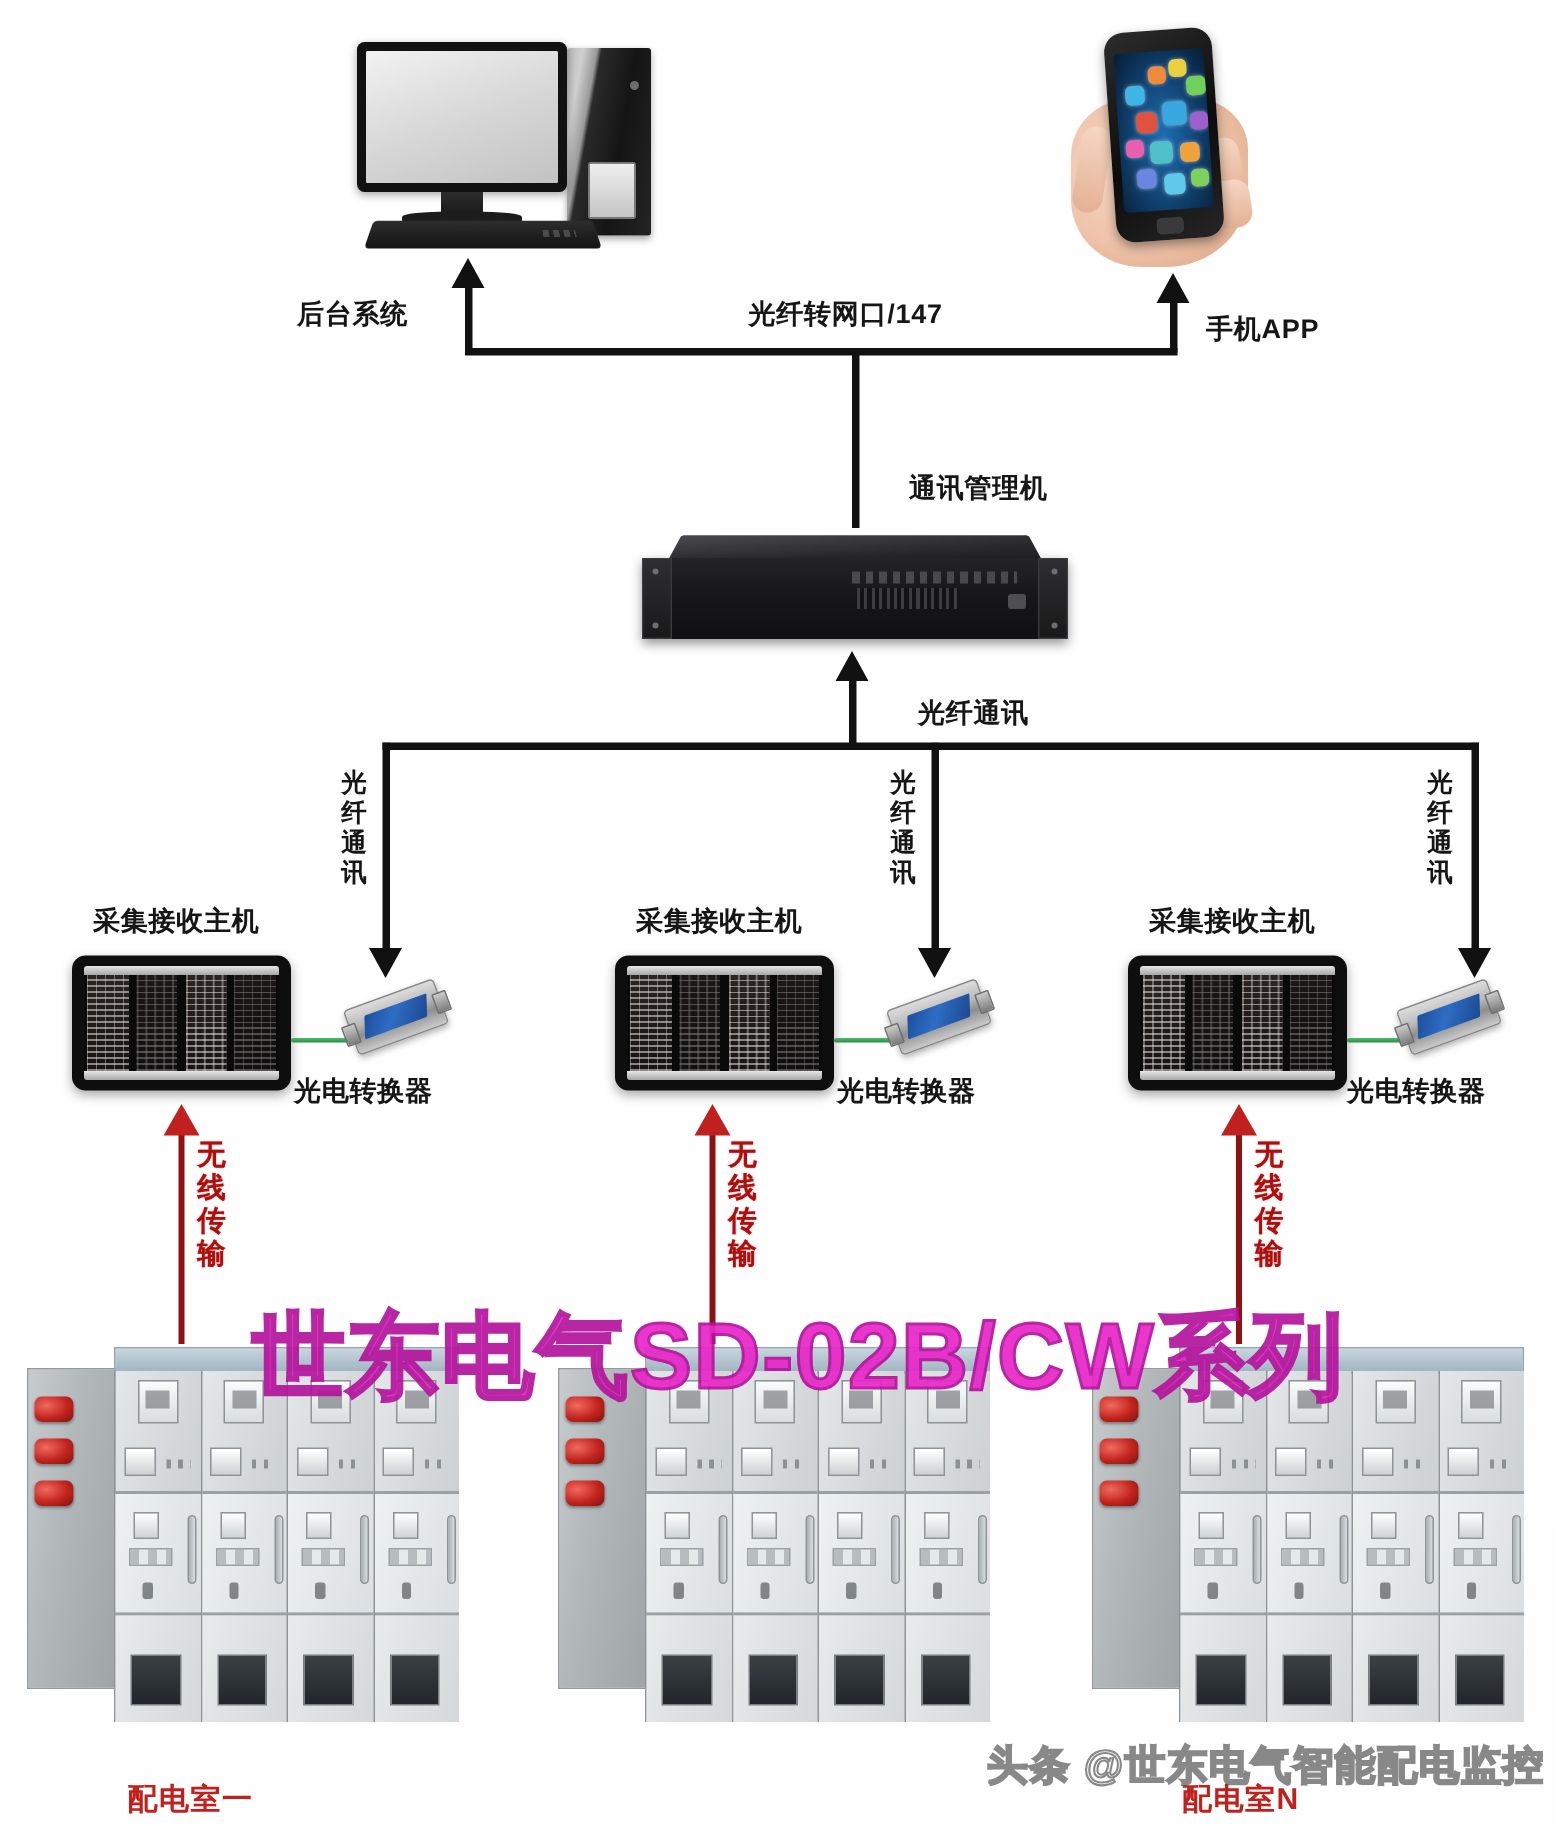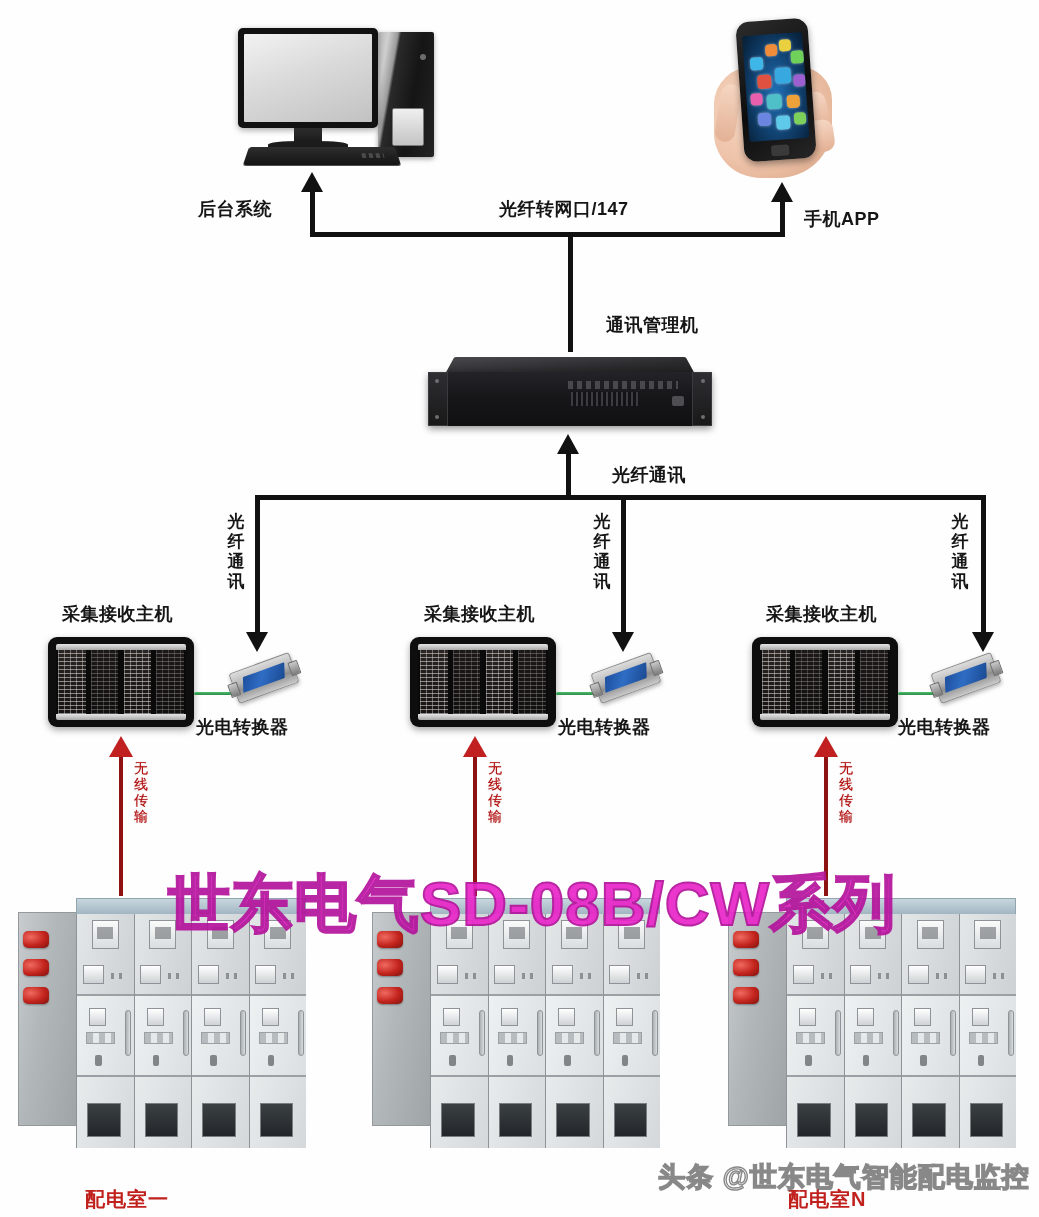--- a/index.html
+++ b/index.html
@@ -233,21 +233,21 @@
   .red-shaft{position:absolute;width:4px;background:#8e1212;}
   .red-head{
     position:absolute;width:0;height:0;
     border-left:12px solid transparent;
     border-right:12px solid transparent;
     border-bottom:21px solid #c02020;
   }
   .red-lbl{
     position:absolute;
     color:#b00d0d;
-    font-size:14px;font-weight:400;
+    font-size:19px;font-weight:700;
     width:22px;text-align:center;line-height:1.15;
     word-break:break-all;
     text-shadow:0 0 1px rgba(170,0,0,.5);
   }
 
   
   .gear{position:absolute;}
   .gear-side{
     position:absolute;left:0;top:14px;width:62px;height:214px;
     background:linear-gradient(100deg,#c8ccce 0%,#b2b7ba 40%,#9ea3a6 100%);
@@ -746,21 +746,21 @@
             <div class="mid-knob"></div>
             <div class="bay-handle"></div>
           </div>
           <div class="bay-bot">
             <div class="bot-vent"></div>
           </div>
         </div>
     </div>
   </div>
 
-  <div class="wm-main" style="left:168px;top:862px;">世东电气SD-08B/CW系列</div>
+  <div class="wm-main" style="left:168px;top:862px;">世东电气SD-02B/CW系列</div>
 
   <div class="room-lbl" style="left:85px;top:1186px;">配电室一</div>
   <div class="room-lbl" style="left:430px;top:1256px;">配电室二</div>
   <div class="room-lbl" style="left:788px;top:1186px;">配电室N</div>
 
   <div class="wm-foot" style="left:658px;top:1159px;">头条 @世东电气智能配电监控</div>
 
 </div>
 
 </body></html>

